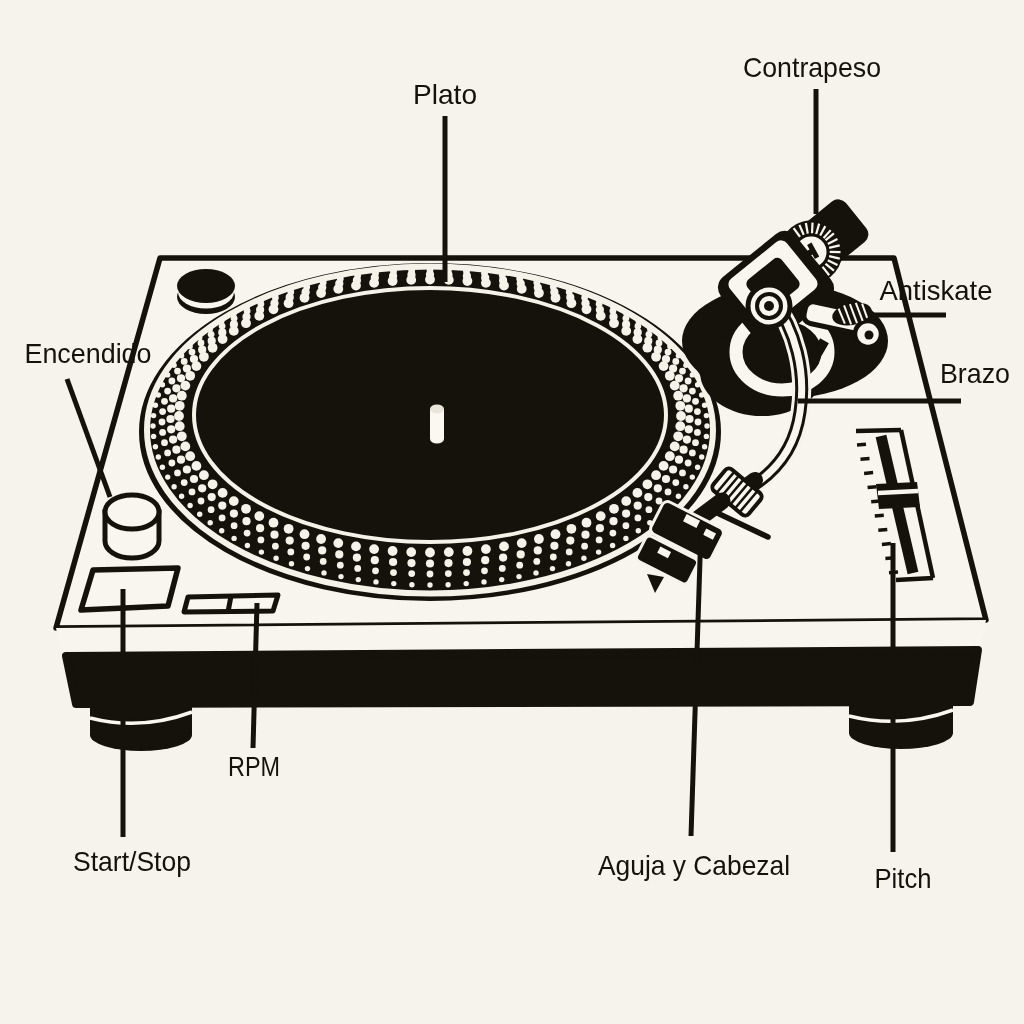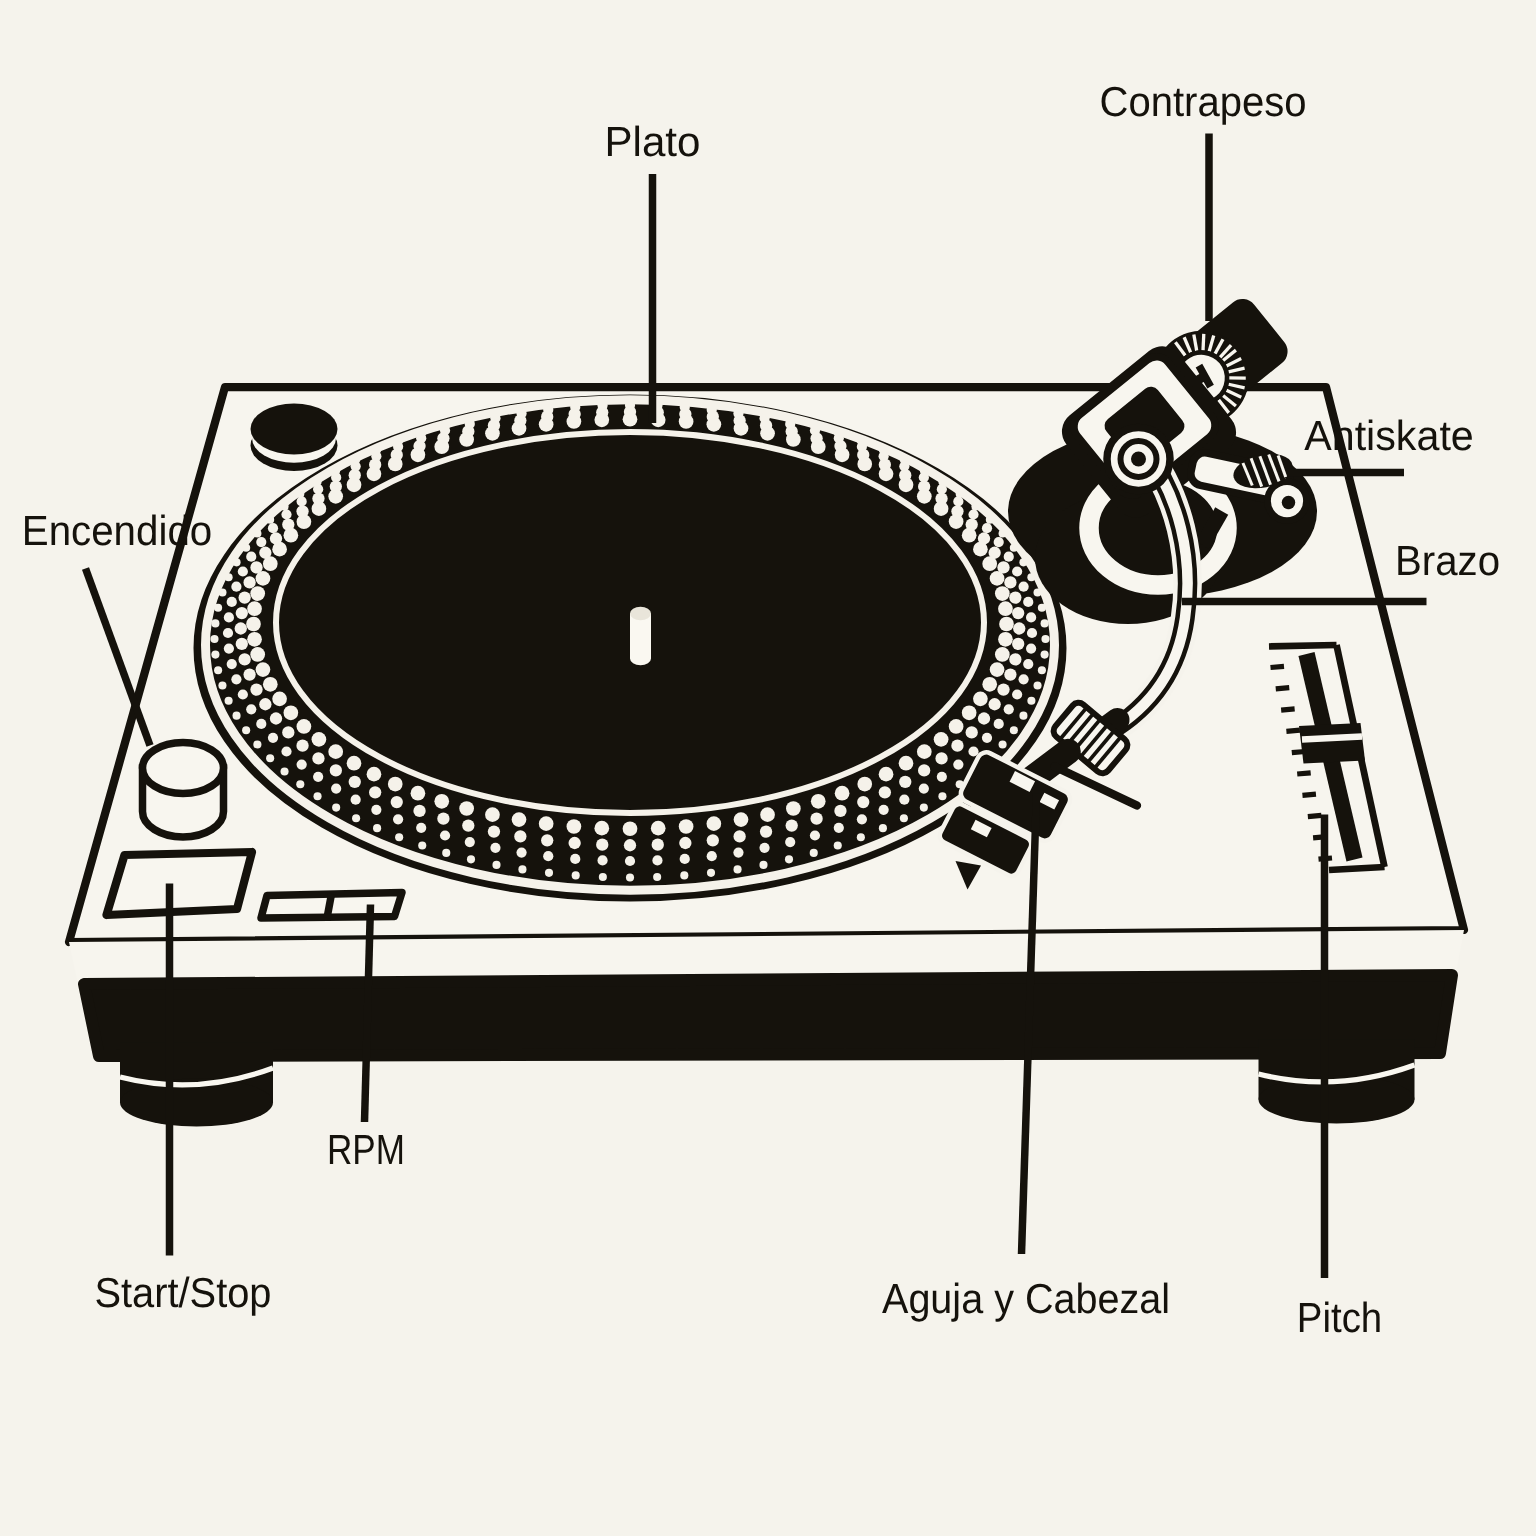--- a/index.html
+++ b/index.html
@@ -2,21 +2,21 @@
 <html><head>
 <meta charset="utf-8">
 <style>
   html,body{margin:0;padding:0;}
   body{
     width:1024px;height:1024px;
     background:#f5f3ec;
     font-family:"Liberation Sans","DejaVu Sans",sans-serif;
     overflow:hidden;
   }
-  .stage{width:868px;height:1024px;position:relative;}
+  .stage{width:868px;height:1024px;position:relative;margin-left:10px;}
   svg{display:block;}
   .leader{stroke:#15120c;stroke-width:5;fill:none;}
   .lbl{
     fill:#15120c;
     font-family:"Liberation Sans","DejaVu Sans",sans-serif;
     font-size:28px;
   }
 </style>
 </head>
 <body>

